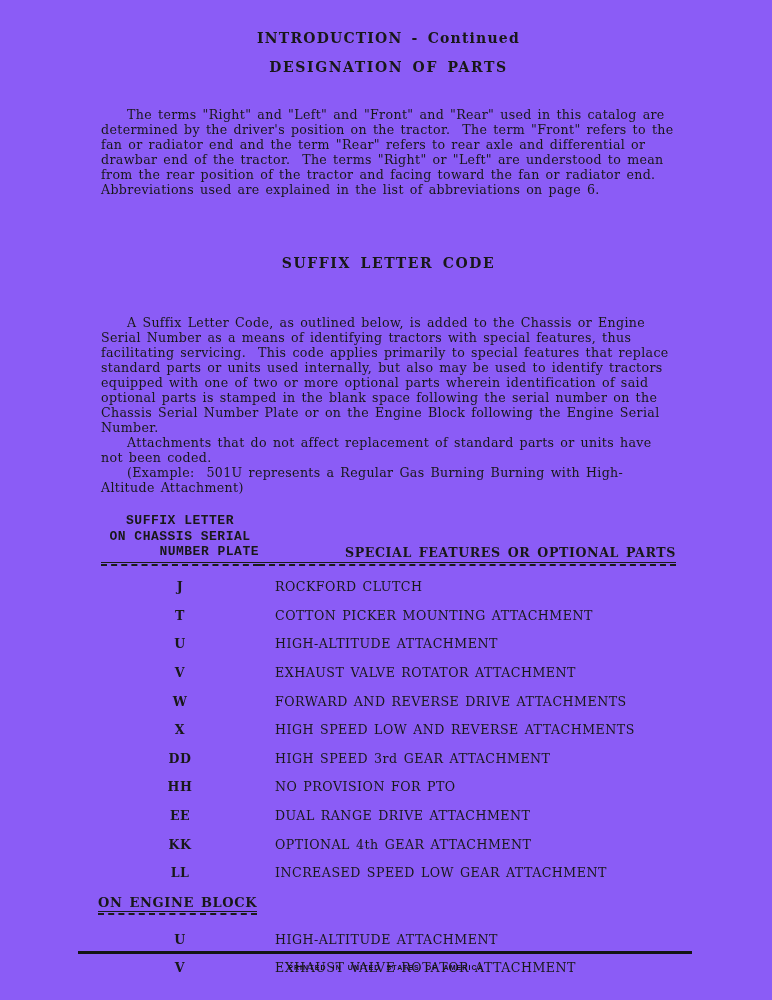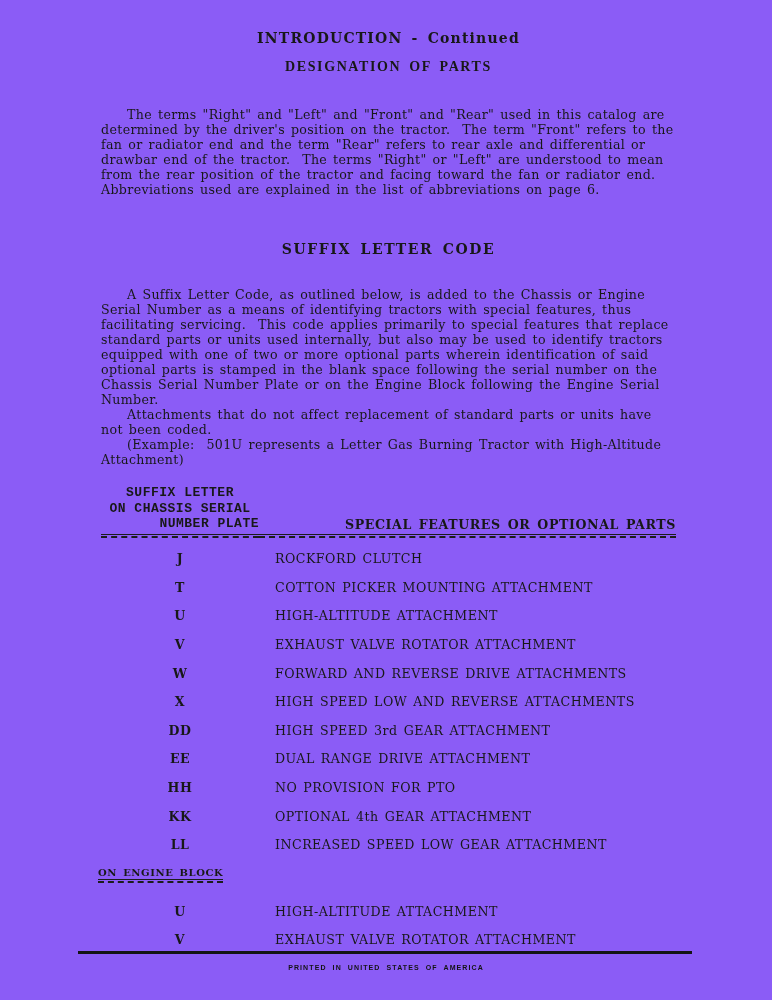--- a/index.html
+++ b/index.html
@@ -31,34 +31,33 @@
     word-spacing: 3px;
   }
   .subtitle {
     margin: 0;
     padding-top: 13px;
     text-align: center;
     font-size: 14px;
     font-weight: bold;
     letter-spacing: 1.6px;
     word-spacing: 3px;
-    font-family: Liberation Serif, serif;
   }
   p.body-par {
     margin: 0;
     font-size: 12.6px;
     line-height: 15px;
     letter-spacing: 0.35px;
     word-spacing: 1.6px;
     white-space: pre-wrap;
     text-indent: 26px;
   }
   .par-intro   { padding-top: 32px; }
   .mid-heading {
-    margin: 0;
+    margin: 14px;
     padding-top: 44px;
     text-align: center;
     font-size: 14px;
     font-weight: bold;
     letter-spacing: 1.6px;
     word-spacing: 3px;
   }
   .par-suffix  { padding-top: 30px; }
 
   
@@ -108,21 +107,21 @@
   .cell-code {
     width: 158px;
     text-align: center;
     font-weight: bold;
   }
   .cell-feature { margin-left: 16px; flex: 1; }
   .engine-heading {
     margin-top: 8px;
     margin-left: -3px;
     height: 30px;
-    font-size: 10px;
+    font-size: 13px;
     font-weight: bold;
     letter-spacing: 0.6px;
     word-spacing: 2px;
   }
   .engine-heading .dbl-underline { display: inline-block; padding-bottom: 1px; }
   .engine-heading .dbl-underline::after { bottom: -3.5px; }
 
   
   .footer-rule {
     position: absolute;
@@ -151,21 +150,21 @@
 
     <h1 class="title">INTRODUCTION - Continued</h1>
     <h2 class="subtitle">DESIGNATION OF PARTS</h2>
 
     <p class="body-par par-intro">The terms "Right" and "Left" and "Front" and "Rear" used in this catalog are determined by the driver's position on the tractor.  The term "Front" refers to the fan or radiator end and the term "Rear" refers to rear axle and differential or drawbar end of the tractor.  The terms "Right" or "Left" are understood to mean from the rear position of the tractor and facing toward the fan or radiator end.  Abbreviations used are explained in the list of abbreviations on page 6.</p>
 
     <h2 class="mid-heading">SUFFIX LETTER CODE</h2>
 
     <p class="body-par par-suffix">A Suffix Letter Code, as outlined below, is added to the Chassis or Engine Serial Number as a means of identifying tractors with special features, thus facilitating servicing.  This code applies primarily to special features that replace standard parts or units used internally, but also may be used to identify tractors equipped with one of two or more optional parts wherein identification of said optional parts is stamped in the blank space following the serial number on the Chassis Serial Number Plate or on the Engine Block following the Engine Serial Number.</p>
     <p class="body-par">Attachments that do not affect replacement of standard parts or units have not been coded.</p>
-    <p class="body-par">(Example:  501U represents a Letter Gas Burning Tractor with High-Altitude Attachment)</p>
+    <p class="body-par">(Example:  501U represents a Regular Gas Burning Burning with High-Altitude Attachment)</p>
 
     <div class="suffix-table">
 
       <div class="thead">
         <div class="th-left">
           <div>SUFFIX LETTER</div>
           <div>ON CHASSIS SERIAL</div>
           <div class="dbl-underline">NUMBER PLATE</div>
         </div>
         <div class="th-right">
@@ -196,26 +195,26 @@
         </div>
         <div class="trow">
           <div class="cell-code">X</div>
           <div class="cell-feature">HIGH SPEED LOW AND REVERSE ATTACHMENTS</div>
         </div>
         <div class="trow">
           <div class="cell-code">DD</div>
           <div class="cell-feature">HIGH SPEED 3rd GEAR ATTACHMENT</div>
         </div>
         <div class="trow">
+          <div class="cell-code">HH</div>
+          <div class="cell-feature">NO PROVISION FOR PTO</div>
+        </div>
+        <div class="trow">
           <div class="cell-code">EE</div>
           <div class="cell-feature">DUAL RANGE DRIVE ATTACHMENT</div>
-        </div>
-        <div class="trow">
-          <div class="cell-code">HH</div>
-          <div class="cell-feature">NO PROVISION FOR PTO</div>
         </div>
         <div class="trow">
           <div class="cell-code">KK</div>
           <div class="cell-feature">OPTIONAL 4th GEAR ATTACHMENT</div>
         </div>
         <div class="trow">
           <div class="cell-code">LL</div>
           <div class="cell-feature">INCREASED SPEED LOW GEAR ATTACHMENT</div>
         </div>
       </div>

